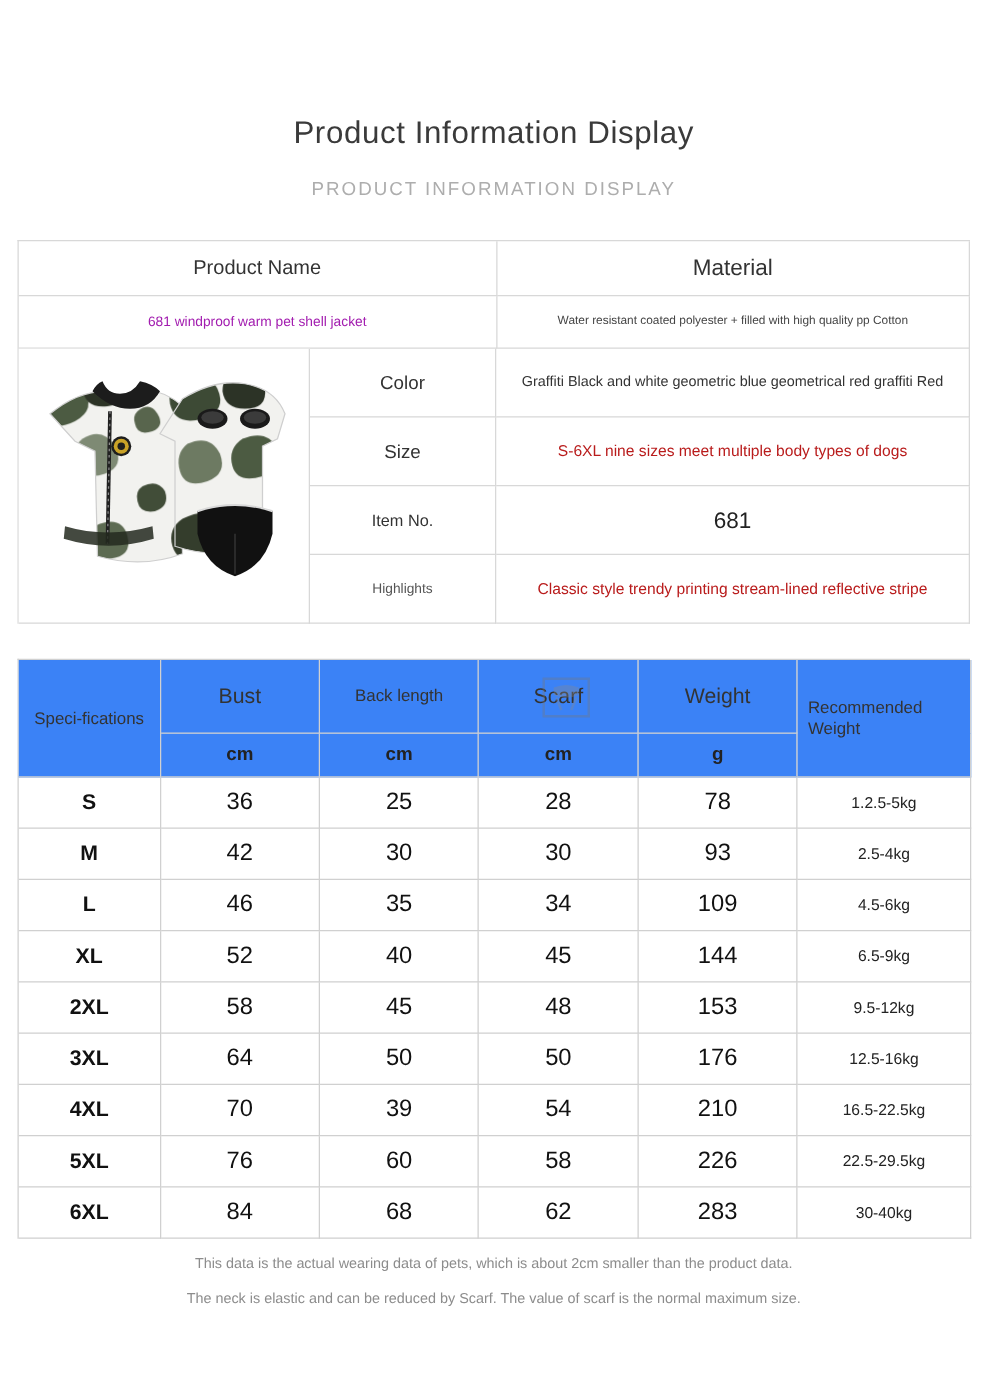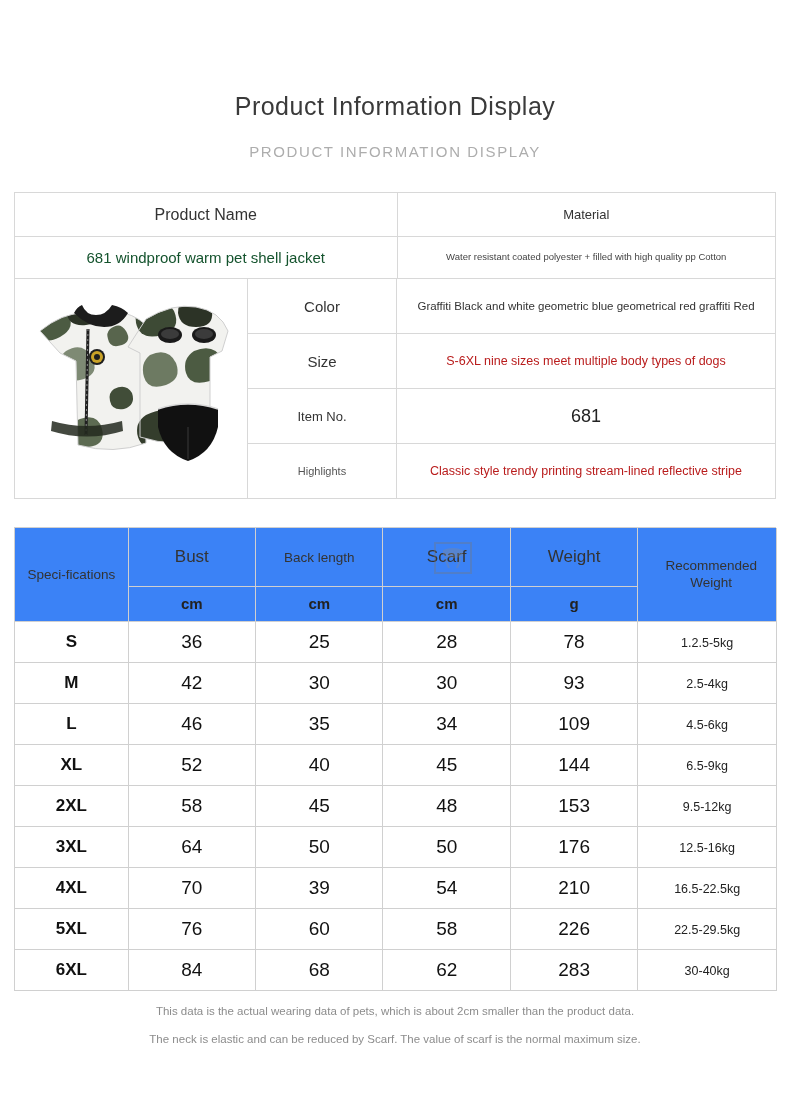--- a/index.html
+++ b/index.html
@@ -55,22 +55,22 @@
     border-right: 1px solid #d8d8d8;
     border-bottom: 1px solid #d8d8d8;
     box-sizing: border-box;
     display: flex;
     align-items: center;
     justify-content: center;
     text-align: center;
     padding: 6px 8px;
   }
   .hdr-name { width: 383px; height: 44px; font-size: 16px; color: #333; }
-  .hdr-mat  { width: 379px; height: 44px; font-size: 13px; color: #333; }
-  .val-name { width: 383px; height: 42px; font-size: 15px; color: #14532d; }
+  .hdr-mat  { width: 379px; height: 44px; font-size: 18px; color: #333; }
+  .val-name { width: 383px; height: 42px; font-size: 11px; color: #a21caf; }
   .val-mat  { width: 379px; height: 42px; font-size: 9.5px; color: #444; line-height: 1.35; padding: 0 10px; overflow: hidden; }
 
   .lower-row { display: flex; }
   .img-cell {
     width: 234px;
     border-right: 1px solid #d8d8d8;
     border-bottom: 1px solid #d8d8d8;
     box-sizing: border-box;
     display: flex;
     align-items: center;
@@ -133,21 +133,21 @@
   .col-spec { width: 111px; }
   .col-num  { width: 125px; }
   .col-rec  { width: 136px; }
 
   .gray { background: #3b82f6; }
   .hdr-top td { height: 58px; }
   .hdr-unit td { height: 34px; }
   .hdr-label { font-size: 17px; color: #333; }
   .hdr-label.small { font-size: 13.5px; line-height: 1.15; }
   .spec-label { font-size: 13.5px; color: #333; line-height: 1.2; }
-  .rec-label { font-size: 13.5px; color: #333; line-height: 1.2; text-align: center; padding-left: 8px !important; }
+  .rec-label { font-size: 13.5px; color: #333; line-height: 1.2; text-align: left; padding-left: 8px !important; }
   .unit { font-size: 15px; font-weight: bold; color: #222; }
   .body-row td { height: 40px; }
   .sz { font-size: 17px; color: #111; font-weight: bold; }
   .num { font-size: 19px; color: #111; }
   .rec { font-size: 12.5px; color: #222; }
 
   
   .scarf-ghost {
     position: absolute;
     left: 416px;

